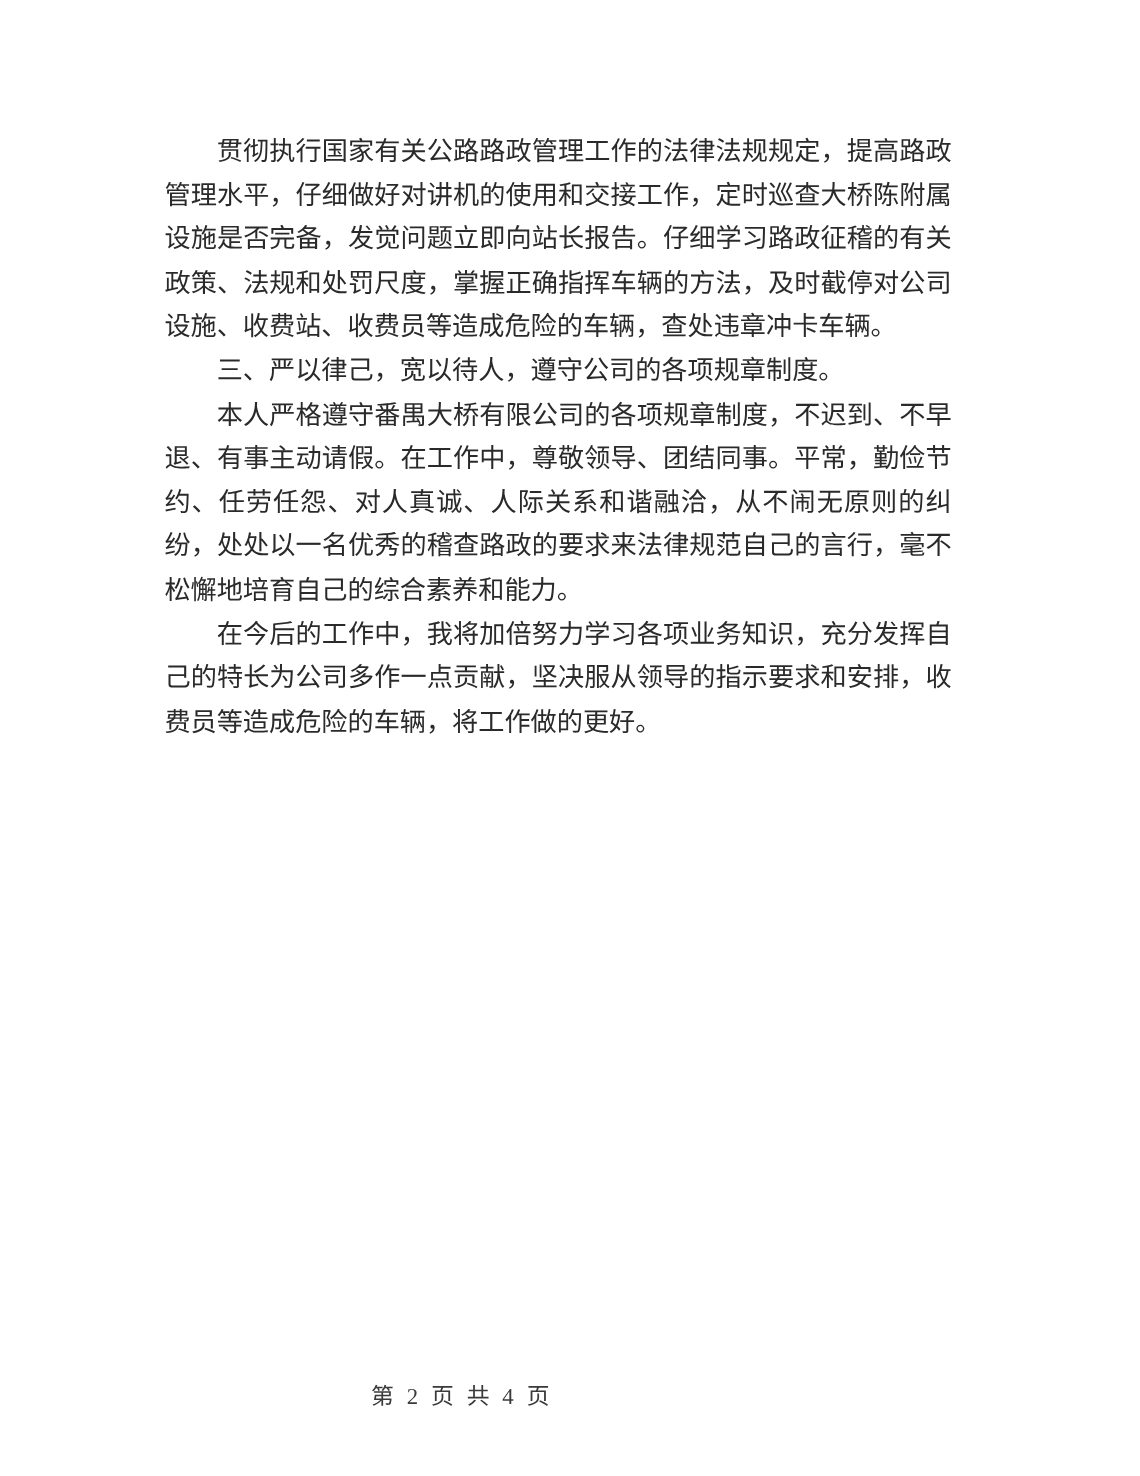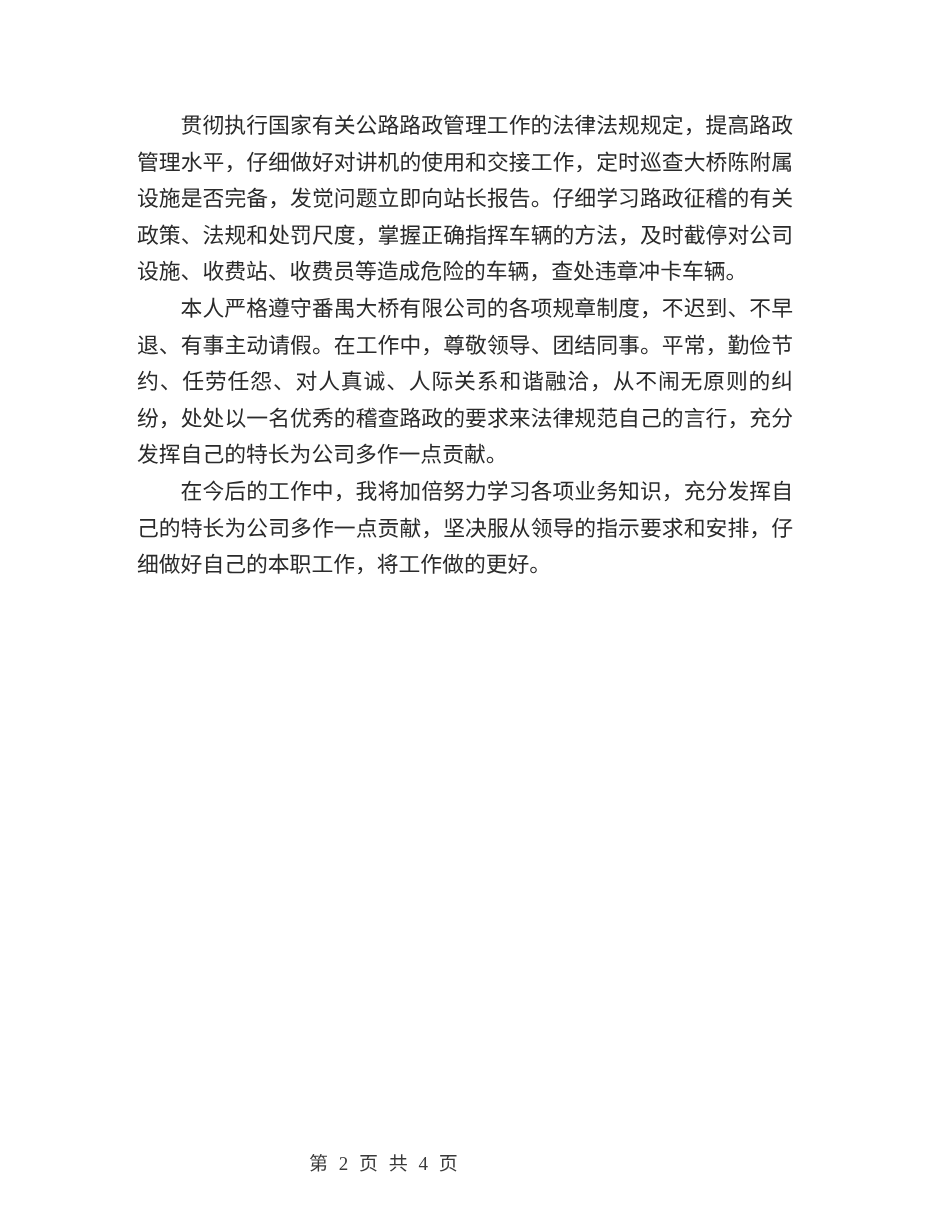--- a/index.html
+++ b/index.html
@@ -50,19 +50,20 @@
     letter-spacing: 3px;
     color: #3a3a3a;
   }
 </style>
 </head>
 <body>
 
 <div class="page">
   <div class="content">
     <p class="para">贯彻执行国家有关公路路政管理工作的法律法规规定，提高路政管理水平，仔细做好对讲机的使用和交接工作，定时巡查大桥陈附属设施是否完备，发觉问题立即向站长报告。仔细学习路政征稽的有关政策、法规和处罚尺度，掌握正确指挥车辆的方法，及时截停对公司设施、收费站、收费员等造成危险的车辆，查处违章冲卡车辆。</p>
-    <p class="para">本人严格遵守番禺大桥有限公司的各项规章制度，不迟到、不早退、有事主动请假。在工作中，尊敬领导、团结同事。平常，勤俭节约、任劳任怨、对人真诚、人际关系和谐融洽，从不闹无原则的纠纷，处处以一名优秀的稽查路政的要求来法律规范自己的言行，充分发挥自己的特长为公司多作一点贡献。</p>
-    <p class="para">在今后的工作中，我将加倍努力学习各项业务知识，充分发挥自己的特长为公司多作一点贡献，坚决服从领导的指示要求和安排，仔细做好自己的本职工作，将工作做的更好。</p>
+    <p class="para">三、严以律己，宽以待人，遵守公司的各项规章制度。</p>
+    <p class="para">本人严格遵守番禺大桥有限公司的各项规章制度，不迟到、不早退、有事主动请假。在工作中，尊敬领导、团结同事。平常，勤俭节约、任劳任怨、对人真诚、人际关系和谐融洽，从不闹无原则的纠纷，处处以一名优秀的稽查路政的要求来法律规范自己的言行，毫不松懈地培育自己的综合素养和能力。</p>
+    <p class="para">在今后的工作中，我将加倍努力学习各项业务知识，充分发挥自己的特长为公司多作一点贡献，坚决服从领导的指示要求和安排，收费员等造成危险的车辆，将工作做的更好。</p>
   </div>
   <div class="footer">
     <span class="page-label">第 2 页 共 4 页</span>
   </div>
 </div>
 
 </body></html>

